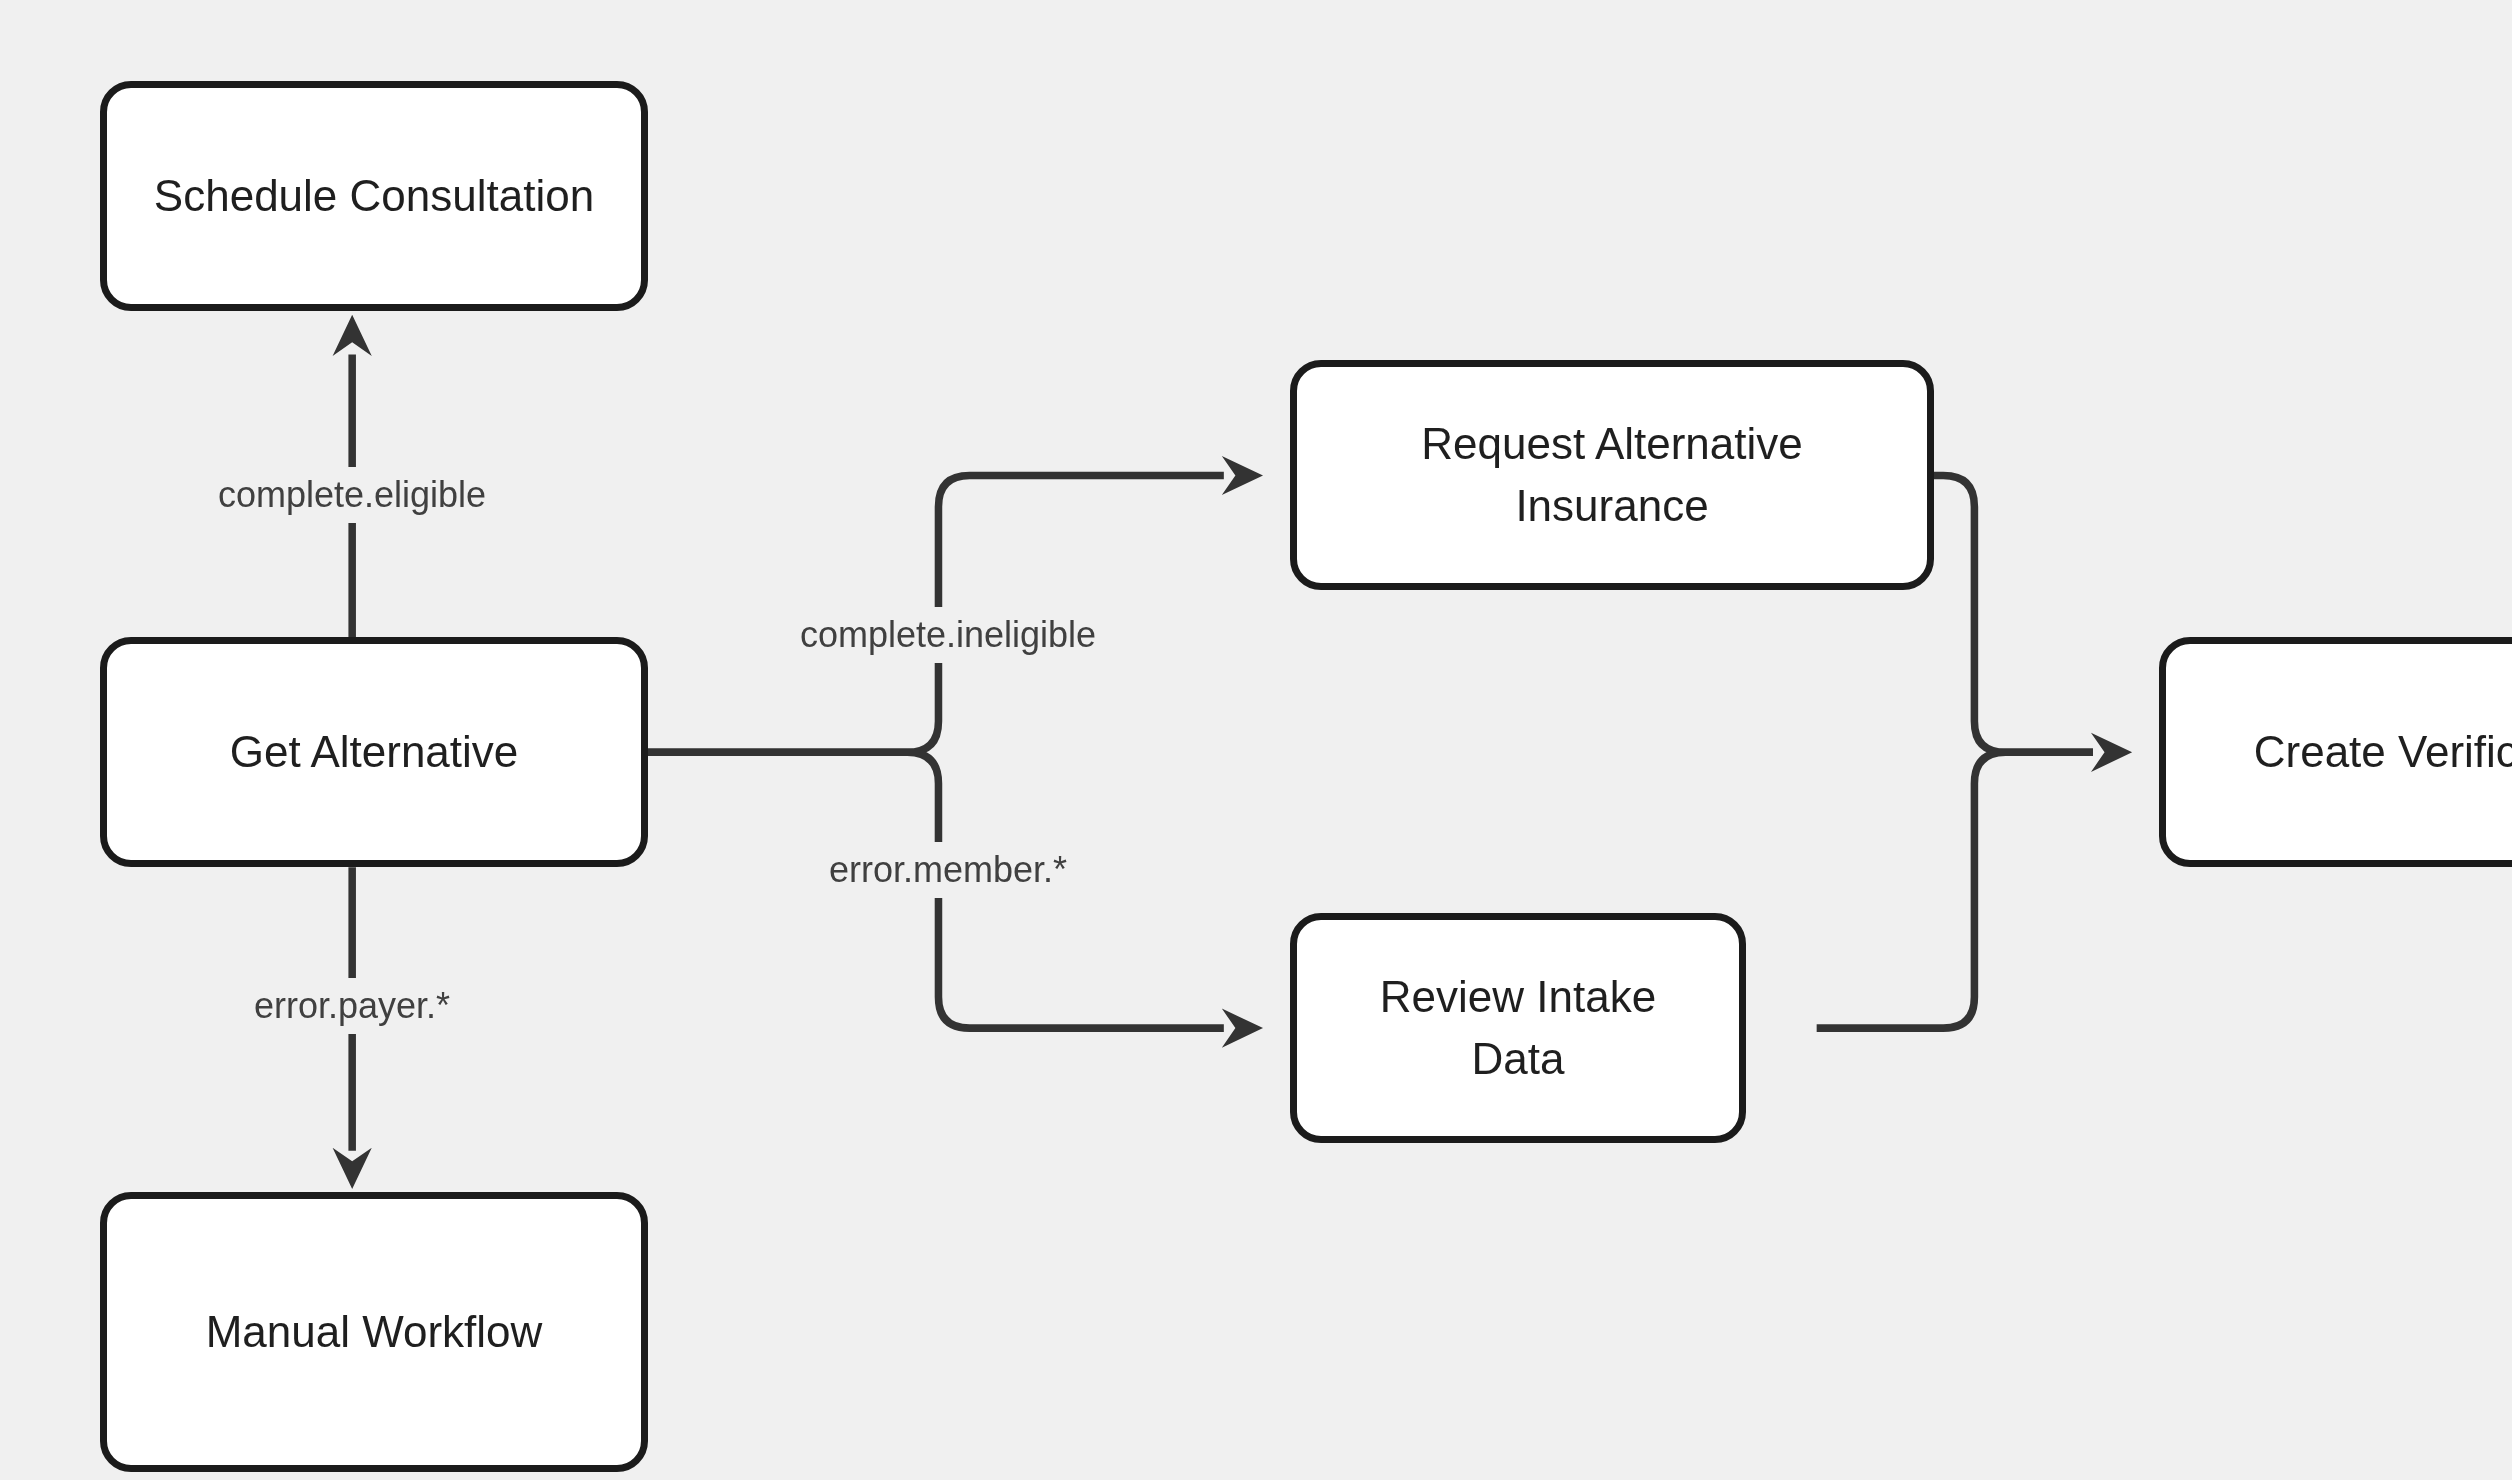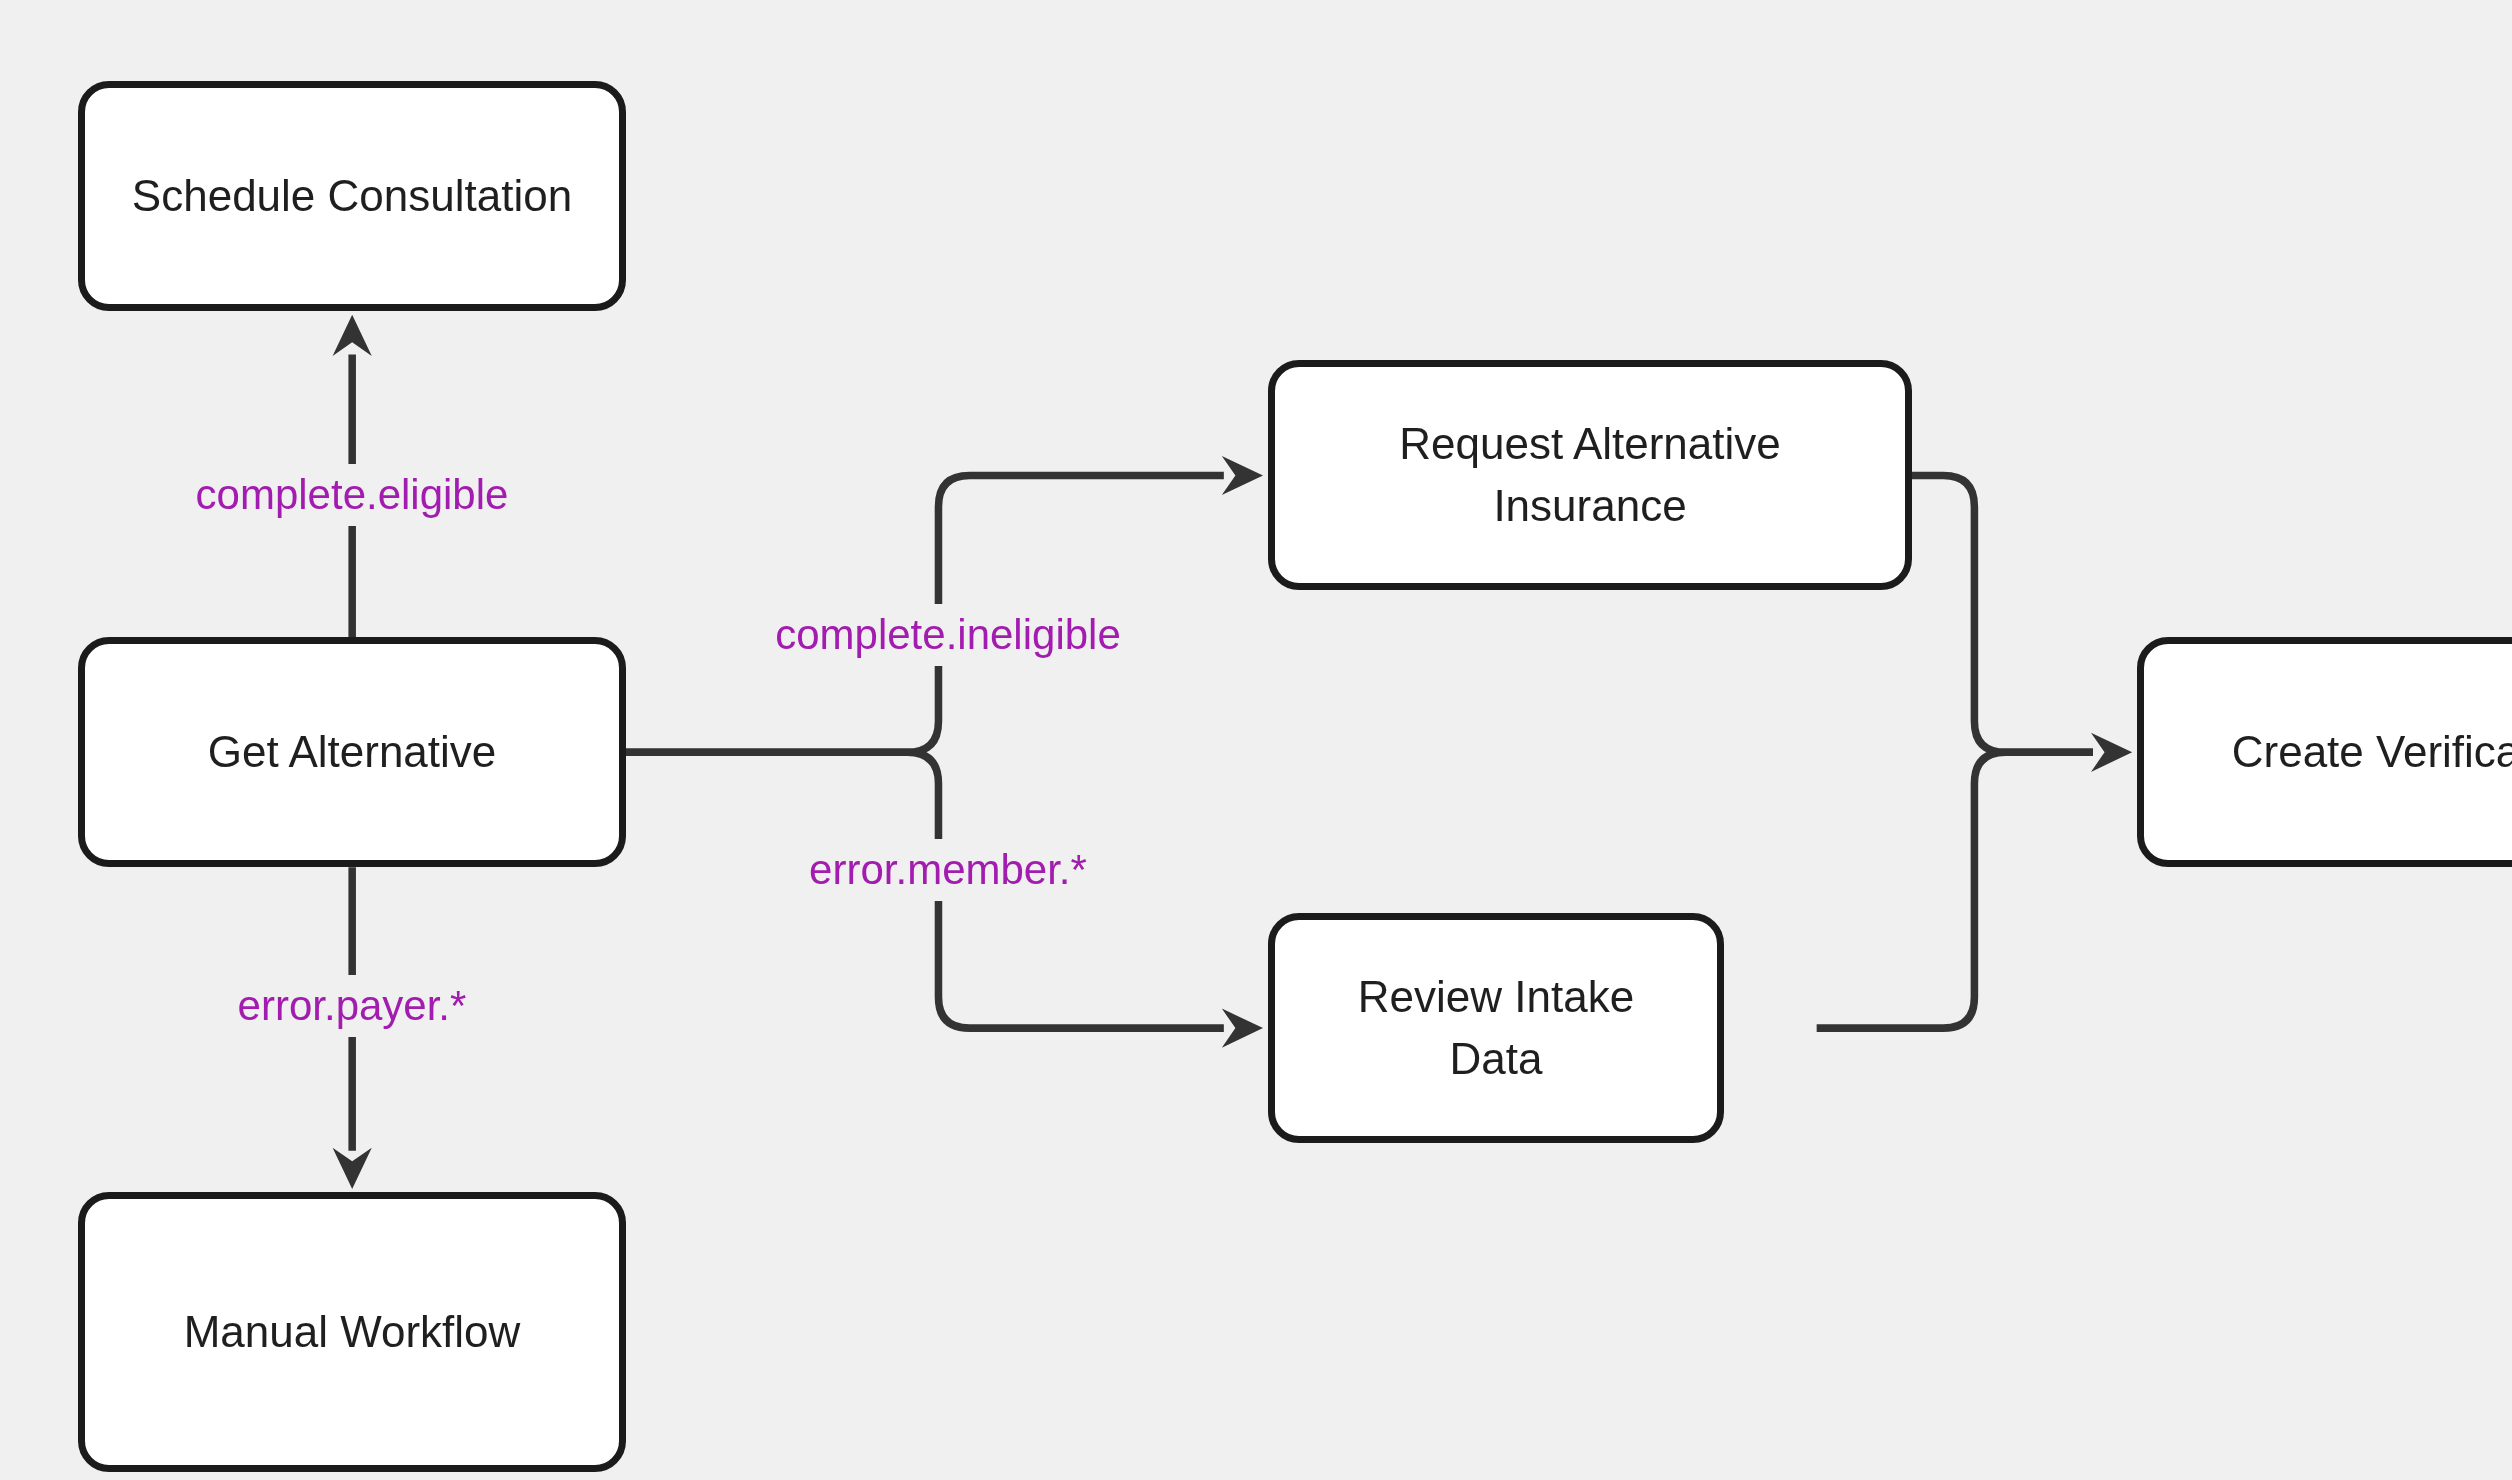--- a/index.html
+++ b/index.html
@@ -37,34 +37,35 @@
     border: 7.5px solid #1b1b1b;
     border-radius: 31px;
     display: flex;
     align-items: center;
     justify-content: center;
     text-align: center;
     font-size: 44px;
     line-height: 1.4;
     color: #1f1f1f;
     padding: 0 35px;
+    margin-left: 22px;
   }
   #n-schedule   { left: 78px;  top: 81px;  width: 548px; height: 230px; }
   #n-getver     { left: 78px;  top: 637px; width: 548px; height: 230px; }
   #n-manual     { left: 78px;  top: 1192px; width: 548px; height: 280px; }
   #n-reqalt     { left: 1268px; top: 360px;  width: 644px; height: 230px; }
   #n-review     { left: 1268px; top: 913px; width: 456px; height: 230px; }
   #n-createver  { left: 2137px; top: 637px; width: 549px; height: 230px; }
 
   .edge-label {
     position: absolute;
     transform: translate(-50%, -50%);
     background: #f0f0f0;
-    color: #a21caf;
-    font-size: 42px;
+    color: #404040;
+    font-size: 36px;
     padding: 7px 14px;
     white-space: nowrap;
   }
   #el-eligible   { left: 352px;  top: 495px;  }
   #el-payer      { left: 352px;  top: 1006px; }
   #el-ineligible { left: 948px; top: 635px; }
   #el-member     { left: 948px; top: 870px; }
 </style>
 </head>
 <body>

